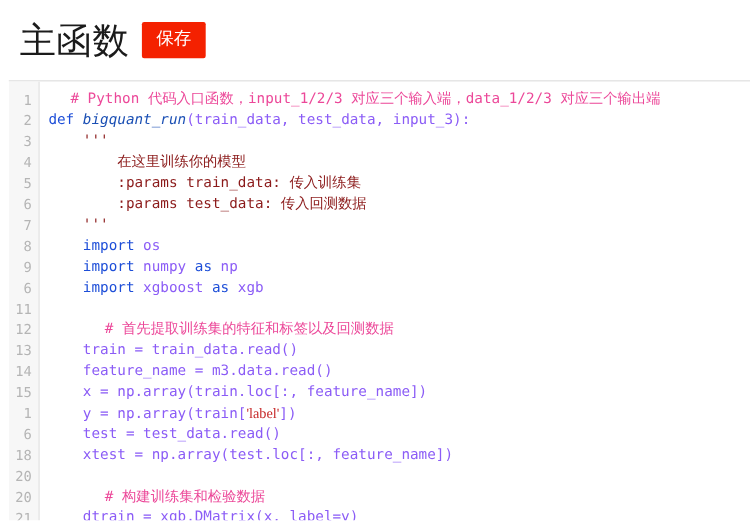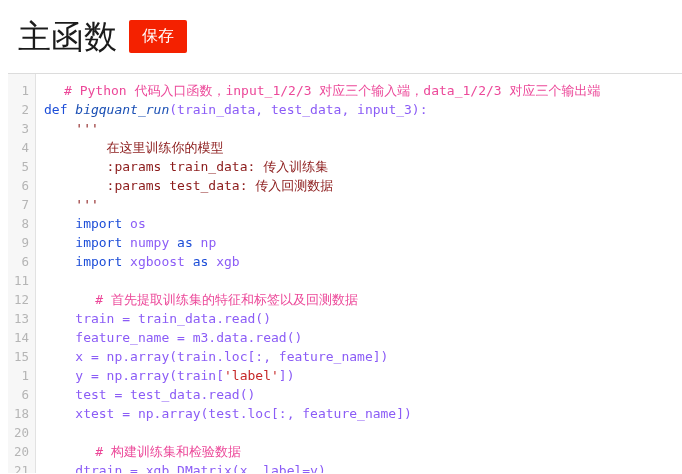--- a/index.html
+++ b/index.html
@@ -92,21 +92,21 @@
     height: 19px;
     line-height: 19px;
     white-space: pre;
   }
 
   
   .t-com  { color: #ec4899; margin-left: 20px; }
   .t-kw   { color: #1d4ed8; }
   .t-fn   { color: #1a4fb4; font-style: italic; }
   .t-str  { color: #8b1a1a; }
-  .t-str2 { color: #c62828; }
+  .t-str2 { color: #c62828; font-family: Liberation Serif, serif; }
   .t-txt  { color: #8b5cf6; }
 </style>
 </head>
 <body>
 
 <div id="app">
 
   <div id="header">
     <div id="page-title">主函数</div>
     <button id="save-button" style="background: rgb(244, 33, 0);">保存</button>

